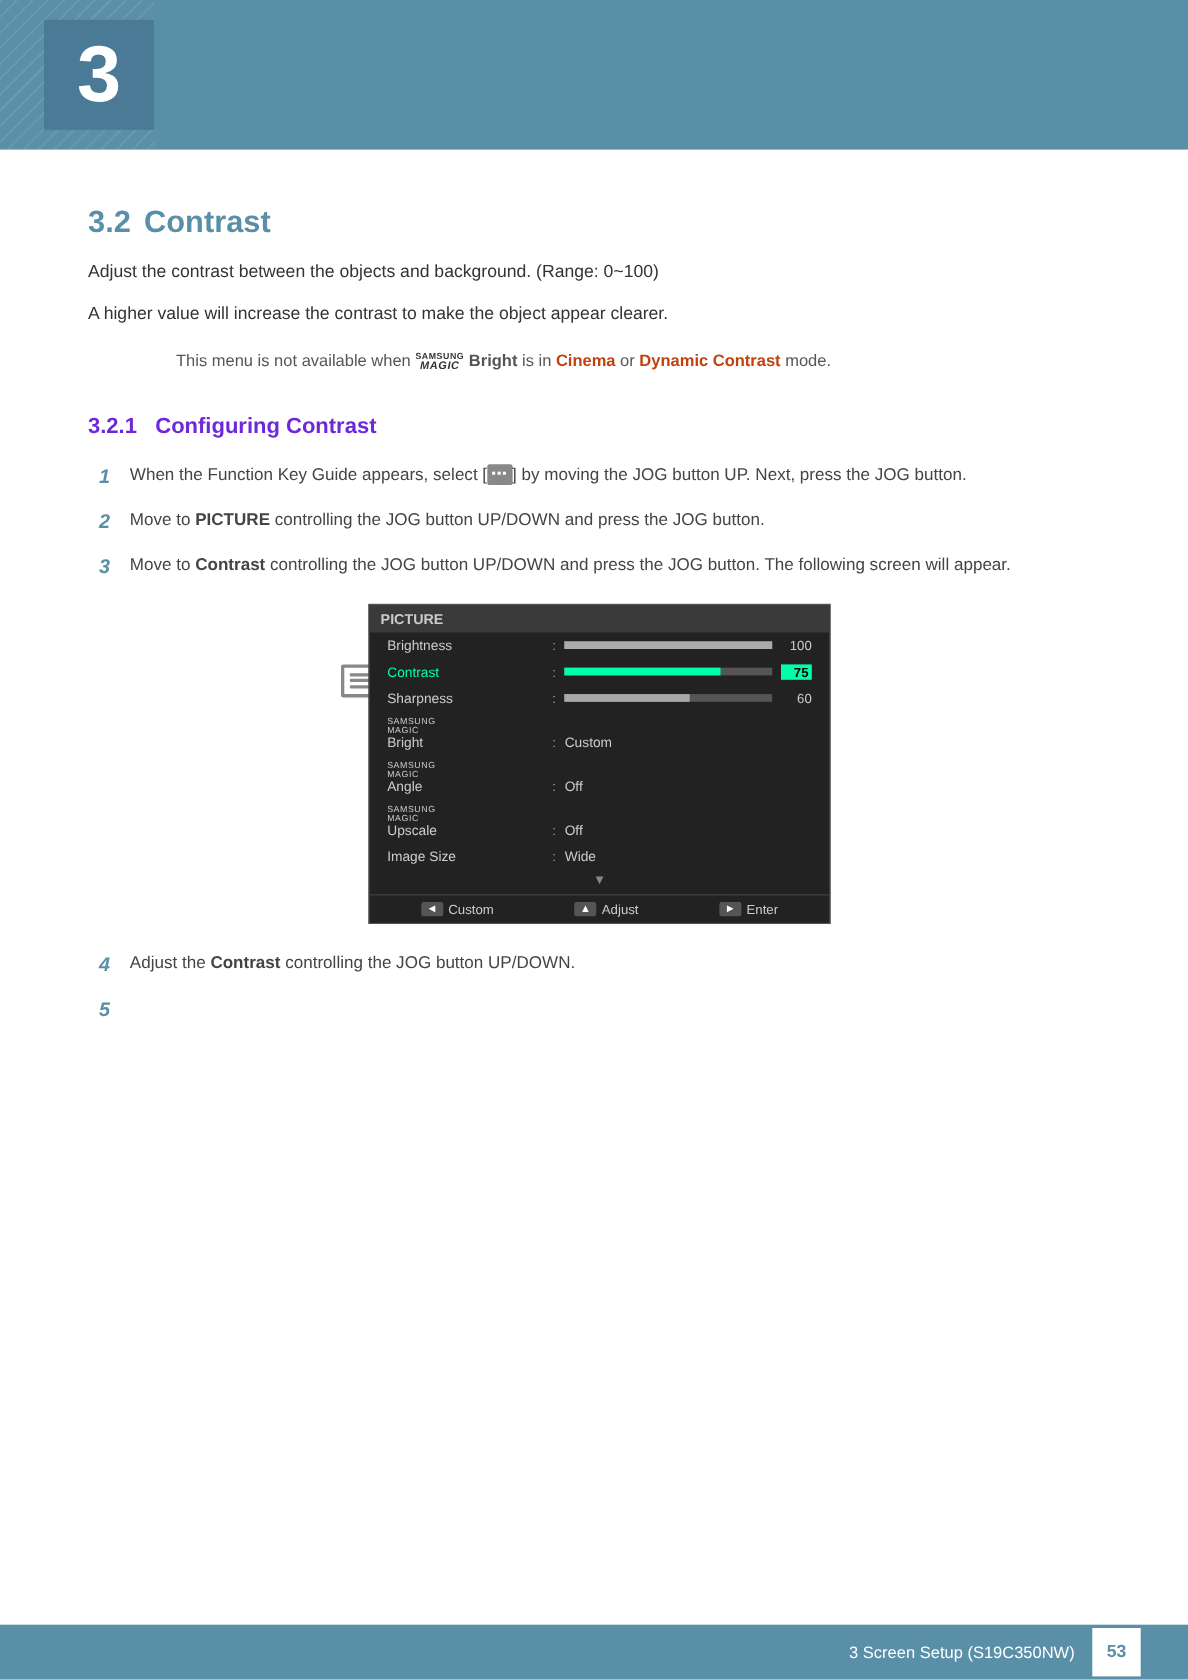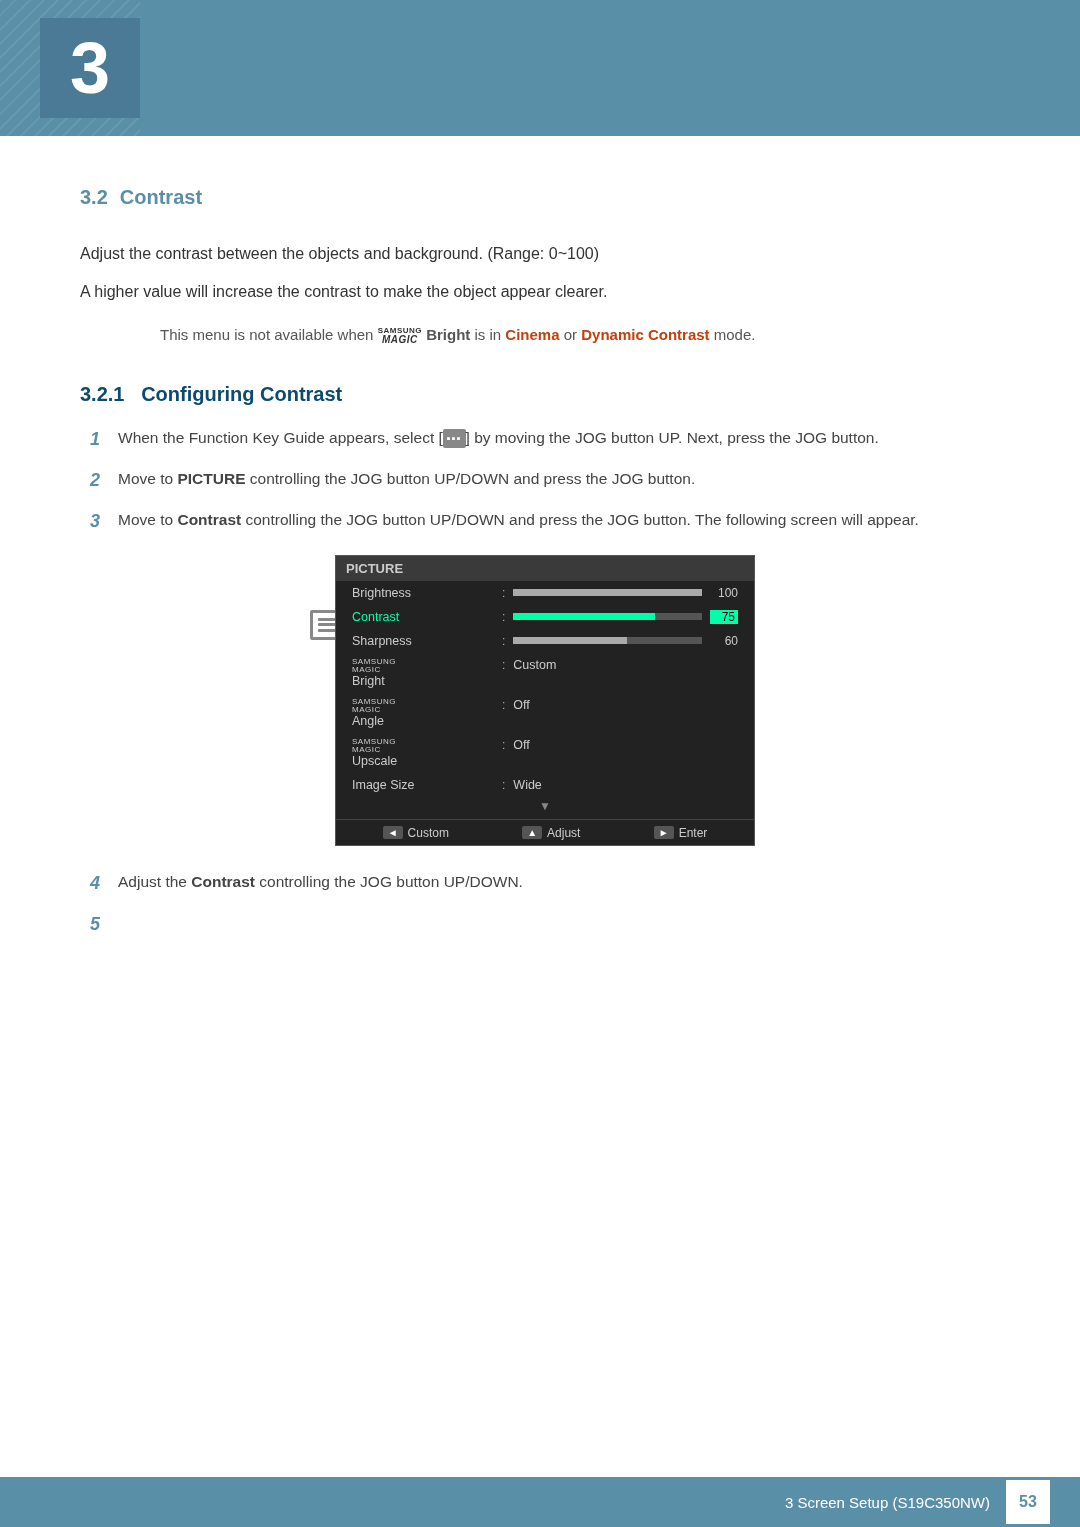--- a/index.html
+++ b/index.html
@@ -63,24 +63,24 @@
       position: relative;
       z-index: 1;
     }
 
     
     .content {
       padding: 50px 80px 80px 80px;
     }
 
     .section-title {
-      font-size: 20px;
+      font-size: 28px;
       font-weight: bold;
       color: #5a8fa8;
-      margin-bottom: 32px;
+      margin-bottom: 17px;
       display: flex;
       align-items: center;
       gap: 12px;
     }
 
     .section-number {
       color: #5a8fa8;
     }
 
     .body-text {
@@ -98,21 +98,21 @@
     }
 
     .highlight-cyan {
       color: #c2410c;
       font-weight: bold;
     }
 
     .subsection-title {
       font-size: 20px;
       font-weight: bold;
-      color: #0c4a6e;
+      color: #6d28d9;
       margin-top: 36px;
       margin-bottom: 20px;
     }
 
     .steps-container {
       margin-left: 10px;
     }
 
     .step {
       display: flex;
@@ -175,21 +175,21 @@
     .osd-title-bar {
       background: #3a3a3a;
       color: #ccc;
       font-size: 13px;
       padding: 5px 10px;
       font-weight: bold;
     }
 
     .osd-row {
       display: flex;
-      align-items: flex-start;
+      align-items: flex-end;
       padding: 5px 16px;
       font-size: 13px;
       color: #ccc;
     }
 
     .osd-row.selected {
       color: #00ffaa;
     }
 
     .osd-label {
@@ -234,20 +234,21 @@
       min-width: 28px;
       text-align: right;
       font-size: 12px;
       color: #ccc;
     }
 
     .osd-bar-value.selected {
       background: #00ffaa;
       color: #000;
       padding: 0 3px;
+      font-weight: bold;
     }
 
     .osd-value-text {
       font-size: 12.5px;
     }
 
     .osd-footer {
       display: flex;
       justify-content: space-around;
       padding: 6px 10px 5px;
@@ -267,21 +268,21 @@
     .page-footer {
       position: absolute;
       bottom: 0;
       left: 0;
       right: 0;
       height: 50px;
       background: #5a8fa8;
       display: flex;
       align-items: center;
       justify-content: flex-end;
-      padding-right: 30px;
+      padding-right: 43px;
       gap: 16px;
     }
 
     .footer-text {
       color: #fff;
       font-size: 15px;
     }
 
     .footer-page {
       background: #fff;

